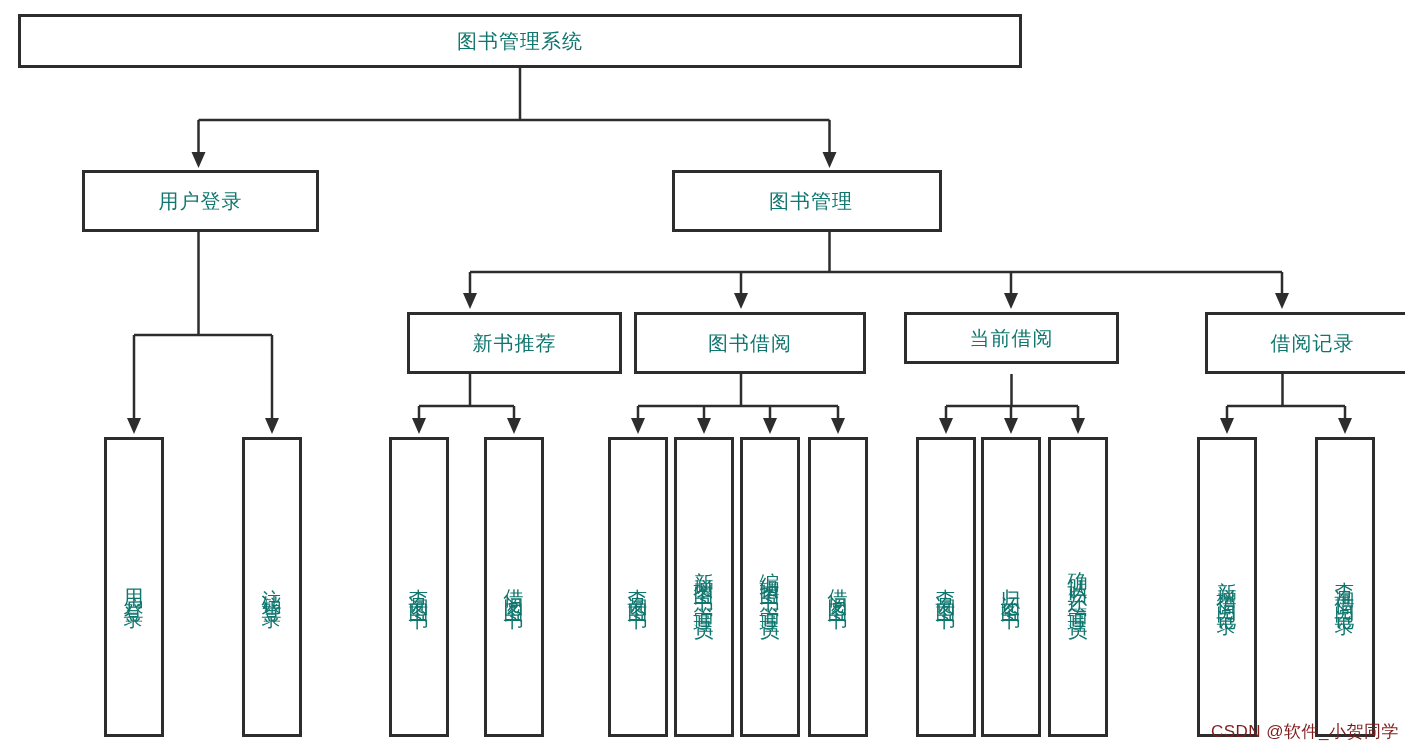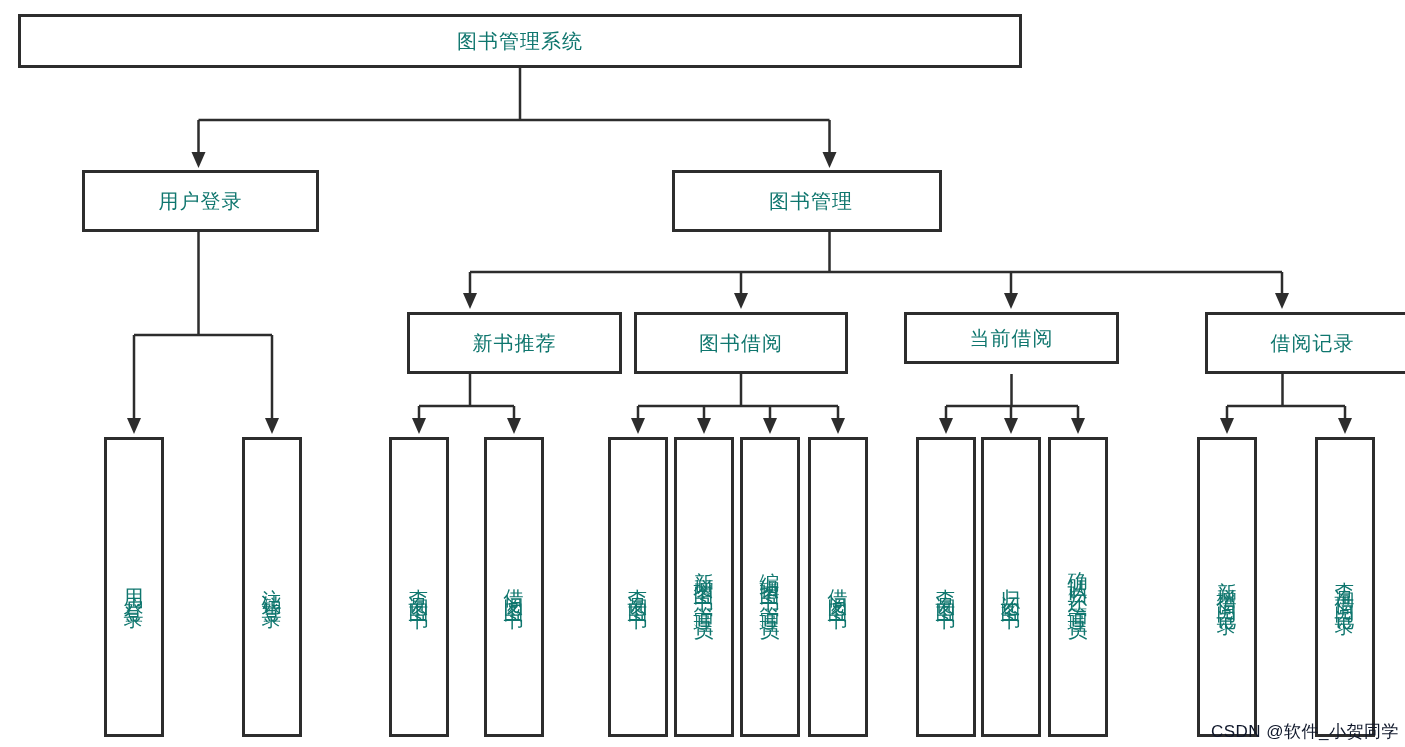--- a/index.html
+++ b/index.html
@@ -34,21 +34,21 @@
     text-orientation: mixed;
     letter-spacing: 7px;
     line-height: 1;
     padding: 8px 0;
   }
   .watermark {
     position: absolute;
     right: 6px;
     bottom: 4px;
     font-size: 17px;
-    color: #0f172a;
+    color: #7f1d1d;
     letter-spacing: 0.5px;
     z-index: 5;
   }
 </style>
 </head>
 <body>
 
 <div class="stage">
 
   <svg class="connectors" viewBox="0 0 1405 747" fill="none" stroke="#2d2d2d" stroke-width="2.5">
@@ -101,21 +101,21 @@
   <div class="node" style="left:82px; top:170px; width:237px; height:62px;">
     <span>用户登录</span>
   </div>
   <div class="node" style="left:672px; top:170px; width:270px; height:62px;padding-left:8px;">
     <span>图书管理</span>
   </div>
 
   <div class="node" style="left:363px; top:312px; width:215px; height:62px;margin-left:44px;">
     <span>新书推荐</span>
   </div>
-  <div class="node" style="left:634px; top:312px; width:214px; height:62px;">
+  <div class="node" style="left:634px; top:312px; width:232px; height:62px;">
     <span>图书借阅</span>
   </div>
   <div class="node" style="left:904px; top:312px; width:215px; height:52px;">
     <span>当前借阅</span>
   </div>
   <div class="node" style="left:1175px; top:312px; width:215px; height:62px;margin-left:30px;">
     <span>借阅记录</span>
   </div>
 
   <div class="node vnode" style="left:104px; top:437px; width:60px; height:300px;">

